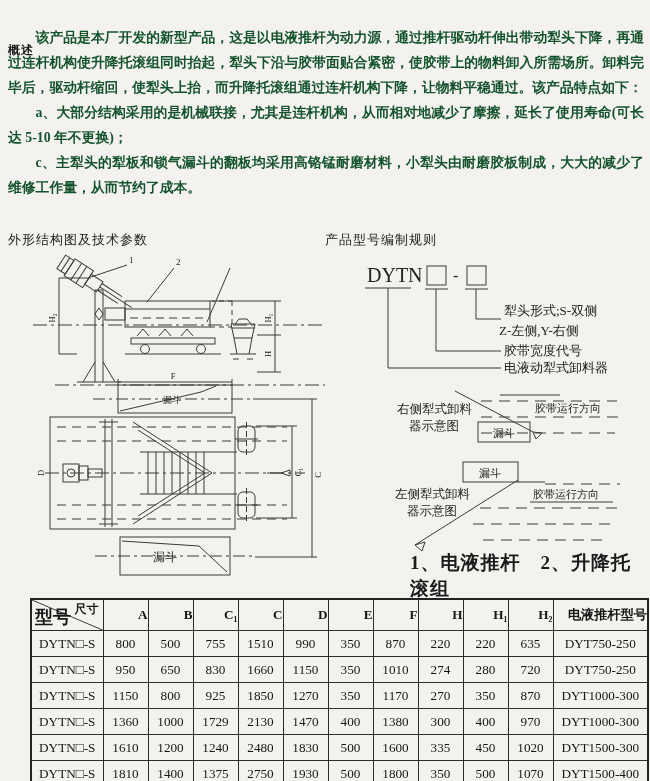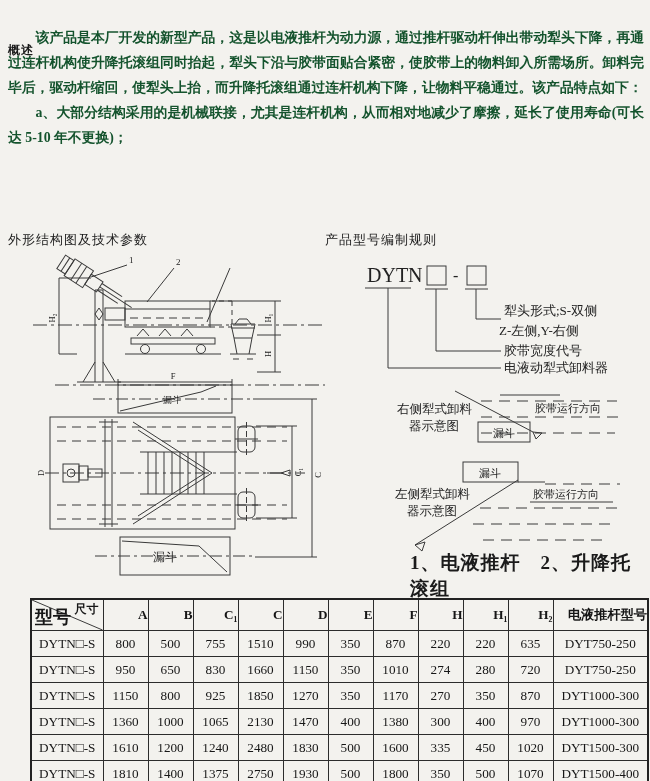--- a/index.html
+++ b/index.html
@@ -59,20 +59,21 @@
 </head>
 <body>
 
 <div class="page">
 
   <div class="h-main">概述</div>
 
   <div class="bodytext">
     <p>该产品是本厂开发的新型产品，这是以电液推杆为动力源，通过推杆驱动杆伸出带动犁头下降，再通过连杆机构使升降托滚组同时抬起，犁头下沿与胶带面贴合紧密，使胶带上的物料卸入所需场所。卸料完毕后，驱动杆缩回，使犁头上抬，而升降托滚组通过连杆机构下降，让物料平稳通过。该产品特点如下：</p>
     <p>a、大部分结构采用的是机械联接，尤其是连杆机构，从而相对地减少了摩擦，延长了使用寿命(可长达 5-10 年不更换)；</p>
+    <p>c、主犁头的犁板和锁气漏斗的翻板均采用高铬锰耐磨材料，小犁头由耐磨胶板制成，大大的减少了维修工作量，从而节约了成本。</p>
   </div>
 
   <div class="sec-h left">外形结构图及技术参数</div>
   <div class="sec-h right">产品型号编制规则</div>
 
   <svg style="left:25px;top:252px;" width="315" height="140" viewBox="0 0 315 140">
 
     <text class="partnum" x="104" y="11">1</text>
     <line x1="102" y1="13" x2="66" y2="25"></line>
     <text class="partnum" x="151" y="13">2</text>
@@ -364,21 +365,21 @@
         <td>1170</td>
         <td>270</td>
         <td>350</td>
         <td>870</td>
         <td>DYT1000-300</td>
       </tr>
       <tr>
         <td>DYTN□-S</td>
         <td>1360</td>
         <td>1000</td>
-        <td>1065</td>
+        <td>1729</td>
         <td>2130</td>
         <td>1470</td>
         <td>400</td>
         <td>1380</td>
         <td>300</td>
         <td>400</td>
         <td>970</td>
         <td>DYT1000-300</td>
       </tr>
       <tr>

